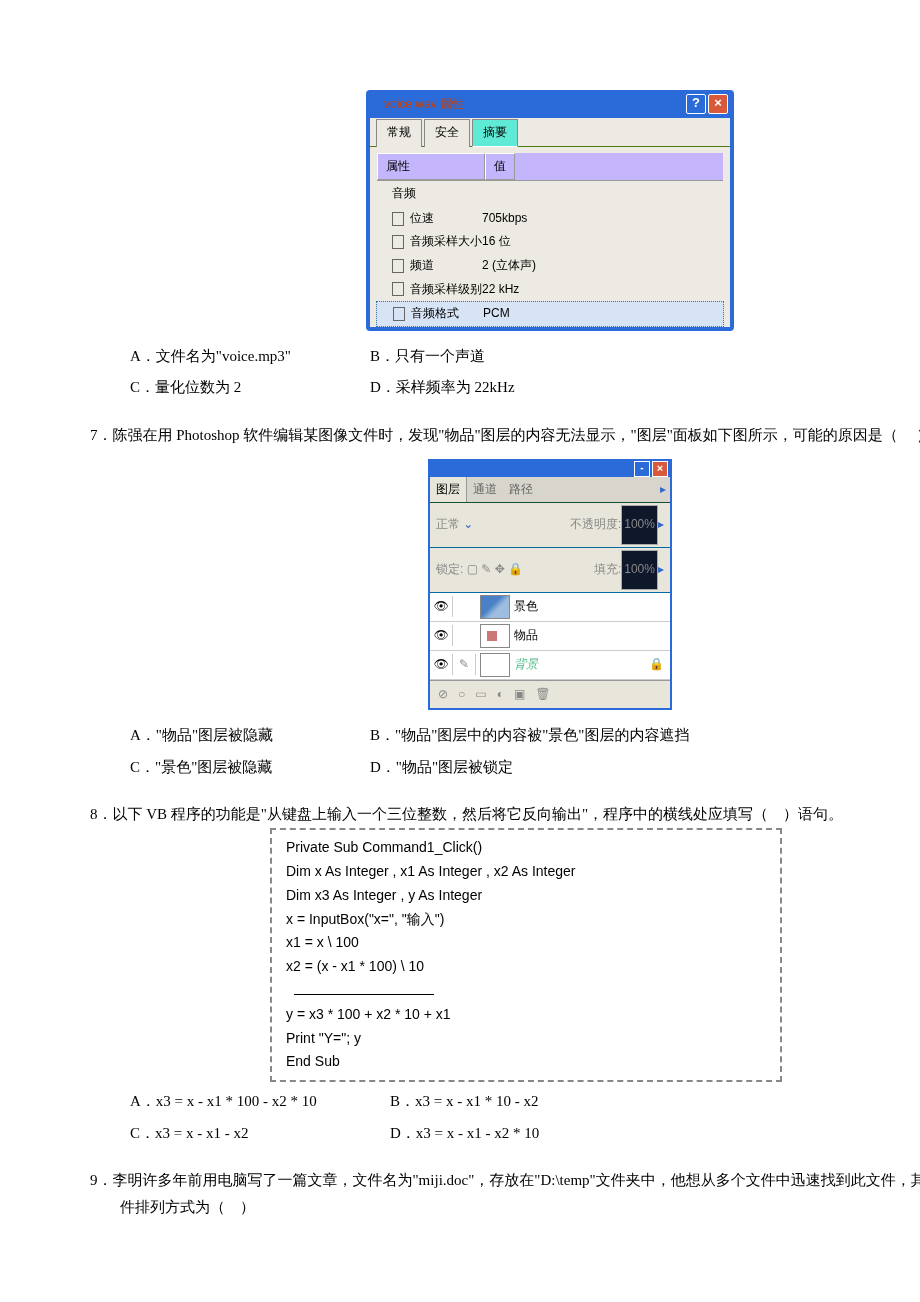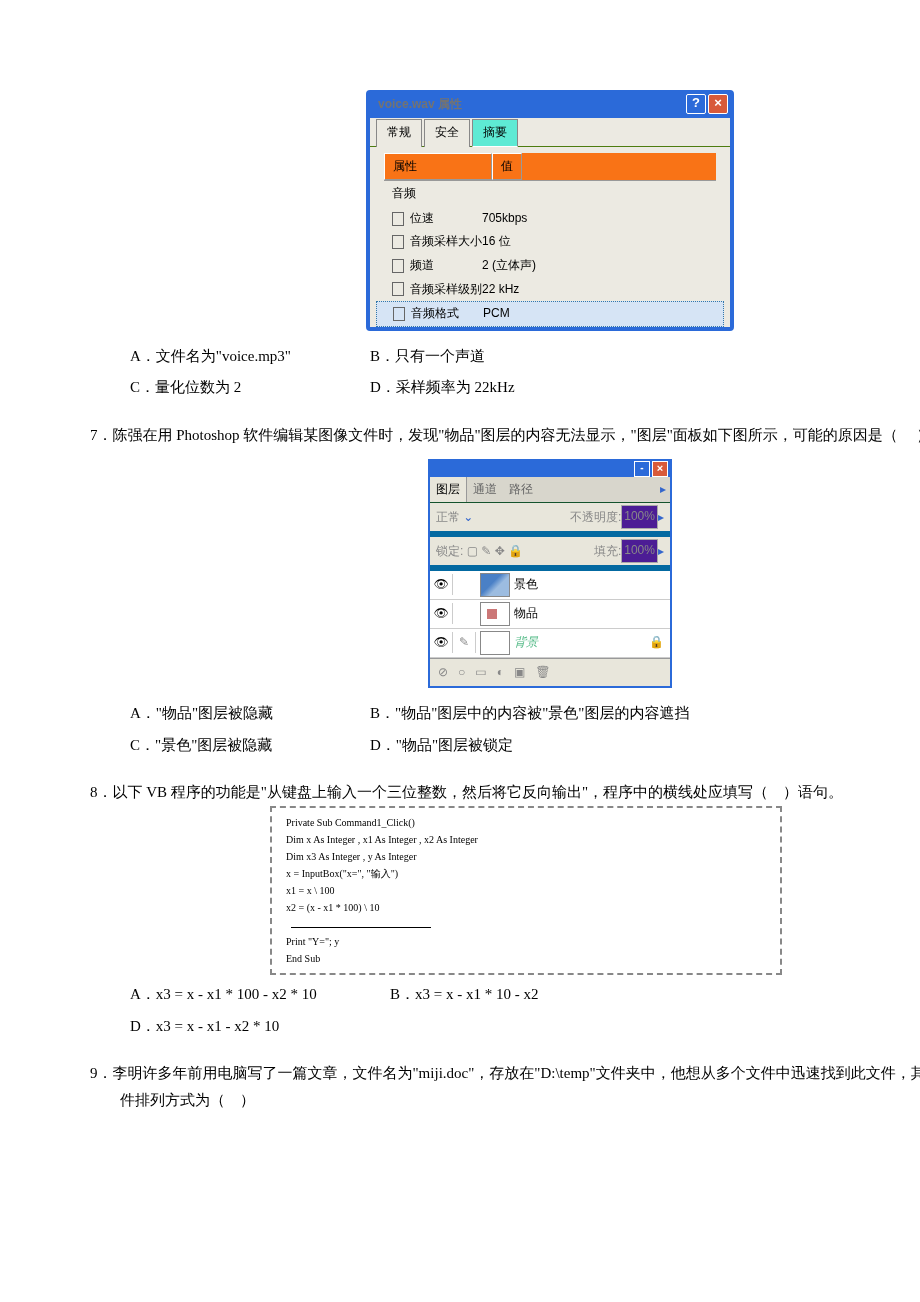--- a/index.html
+++ b/index.html
@@ -1,59 +1,59 @@
 <!DOCTYPE html>
 <html><head>
 <meta charset="utf-8">
 <style>
 body{margin:0;background:#fff;font-family:"SimSun","宋体",serif;font-size:15px;line-height:1.8;color:#000}
 .page{width:920px;margin:0 auto;padding:80px 90px 60px}
 .center{display:flex;justify-content:center;margin:10px 0}
 .dlg{width:360px;border:4px solid #2b6ad9;border-top-width:28px;border-radius:4px;position:relative;background:#eceae2;font-family:"SimSun",sans-serif;font-size:12px}
-.dlg-title{position:absolute;top:-24px;left:8px;color:#737373;font-weight:bold}
+.dlg-title{position:absolute;top:-24px;left:14px;color:#c2410c;font-weight:normal}
 .dlg-btns{position:absolute;top:-24px;right:2px;display:flex;gap:2px}
 .dlg-btn{width:18px;height:18px;background:#d85a3a;border:1px solid #fff;color:#fff;text-align:center;line-height:16px;font-size:13px;font-weight:bold;border-radius:2px}
 .dlg-btn.help{background:#2b6ad9}
 .tabs{display:flex;padding:1px 6px 0;border-bottom:1px solid #4d7c0f}
 .tab{padding:2px 10px;border:1px solid #888;border-bottom:none;background:#eceae2;margin-right:2px;margin-bottom:-1px}
 .tab.active{background:#5eead4;border-bottom:1px solid #fff}
-.tbl-hdr{display:flex;background:#f97316;border-bottom:1px solid #999;margin:6px 14px 0}
+.tbl-hdr{display:flex;background:#c4b5fd;border-bottom:1px solid #999;margin:6px 7px 0}
 .tbl-hdr>div{padding:2px 8px;border:1px solid #fff;border-right-color:#999;border-bottom-color:#999}
 .col1{width:90px}
 .catrow{padding:2px 16px;font-weight:normal;margin:0 6px}
 .prow{display:flex;padding:1px 16px;margin:0 6px}
 .prow.sel{background:#d6e4f5;border:1px dotted #37a}
 .prow>div{display:flex;align-items:center}
 .pico{width:10px;height:12px;border:1px solid #666;margin-right:6px;display:inline-block}
 .opts{padding-left:40px;line-height:2.1}
 .opts .row{display:flex}
 .opts .c{width:240px}
 .psdlg{width:240px;border:2px solid #2b6ad9;position:relative;background:#e8e6db;font-family:"SimSun",sans-serif;font-size:12px}
 .psdlg-top{height:16px;background:#2b6ad9;display:flex;justify-content:flex-end;gap:2px;padding:0 2px}
 .psx{width:14px;height:14px;background:#d85a3a;border:1px solid #fff;color:#fff;text-align:center;line-height:12px;font-size:11px;font-weight:bold}
 .psm{width:14px;height:14px;background:#2b6ad9;border:1px solid #fff;color:#fff;text-align:center;line-height:12px;font-size:10px;font-weight:bold}
 .pstabs{display:flex;background:#d8d6cc;border-bottom:1px solid #14532d}
 .pstab{padding:2px 6px;color:#666}
 .pstab.act{background:#e8e6db;color:#000;border-right:1px solid #999}
-.psrow{display:flex;align-items:flex-end;padding:2px 6px;border-bottom:6px solid #0369a1;color:#888}
-.psnum{border:1px solid #aaa;background:#4c1d95;padding:0 2px }
+.psrow{display:flex;align-items:center;padding:2px 6px;border-bottom:1px solid #0369a1;color:#888}
+.psnum{border:1px solid #aaa;background:#0f172a;padding:8px 2px }
 .pslayers{background:#fff;margin:0}
 .pslr{display:flex;align-items:center;border-bottom:1px solid #ccc;height:28px}
 .eye{width:22px;border-right:1px solid #ccc;text-align:center}
 .link{width:22px;border-right:1px solid #ccc;text-align:center;color:#888}
 .thumb{width:28px;height:22px;border:1px solid #888;margin:0 4px;background:#fff;display:inline-block}
 .thumb.j{background:linear-gradient(135deg,#4a80c6 40%,#9cbce0 60%)}
 .thumb.w{background:#fff;position:relative}
 .thumb.w::after{content:'';position:absolute;left:6px;top:6px;width:10px;height:10px;background:#c77}
 .thumb.b{background:#fff}
 .lname{flex:1}
 .lname.it{font-style:italic;color:#5b8}
 .lock{color:#888;padding-right:6px}
 .psfoot{display:flex;justify-content:flex-start;gap:10px;padding:3px 8px;background:#e8e6db;border-top:1px solid #999;color:#888}
-.codebox{border:2px dashed #888;width:480px;margin:0 0 4px 180px;padding:6px 14px;font-family:Liberation Serif, serif;font-size:10px;line-height:1.7}
+.codebox{border:2px dashed #888;width:480px;margin:0 0 4px 180px;padding:6px 14px;font-family:Liberation Sans, sans-serif;font-size:14px;line-height:1.7}
 .uline{display:inline-block;border-bottom:1px solid #000;width:140px;height:1em;vertical-align:baseline}
 .q{margin-top:18px}
 </style>
 </head>
 <body>
 <div class="page">
 
 <div class="center">
 <div class="dlg">
   <div class="dlg-title">voice.wav 属性</div>
@@ -183,28 +183,30 @@
 
 <div class="q">8．以下 VB 程序的功能是"从键盘上输入一个三位整数，然后将它反向输出"，程序中的横线处应填写（　）语句。</div>
 <div class="codebox" id="codebox">
       <div>Private Sub Command1_Click()</div>
       <div>  Dim   x   As Integer ,   x1   As   Integer ,   x2   As   Integer</div>
       <div>  Dim   x3   As Integer ,   y   As   Integer</div>
       <div>  x = InputBox("x=", "输入")</div>
       <div>  x1 = x \ 100</div>
       <div>  x2 = (x - x1 * 100) \ 10</div>
       <div>&nbsp;&nbsp;<span class="uline"></span></div>
+      <div>  y = x3 * 100 + x2 * 10 + x1</div>
       <div>  Print "Y="; y</div>
       <div>End Sub</div>
     </div>
 <div class="opts" style="padding-left:40px">
   <div class="row">
         <div class="c" style="width:260px">A．x3 = x - x1 * 100 - x2 * 10</div>
         <div>B．x3 = x - x1 * 10 - x2</div>
       </div>
   <div class="row">
+        <div class="c" style="width:260px">C．x3 = x - x1 - x2</div>
         <div>D．x3 = x - x1 - x2 * 10</div>
       </div>
 </div>
 
 <div class="q" style="padding-left:0;text-indent:-30px;margin-left:30px">9．李明许多年前用电脑写了一篇文章，文件名为"miji.doc"，存放在"D:\temp"文件夹中，他想从多个文件中迅速找到此文件，其应选择的文件排列方式为（　）</div>
 
 </div>
 
 </body></html>

